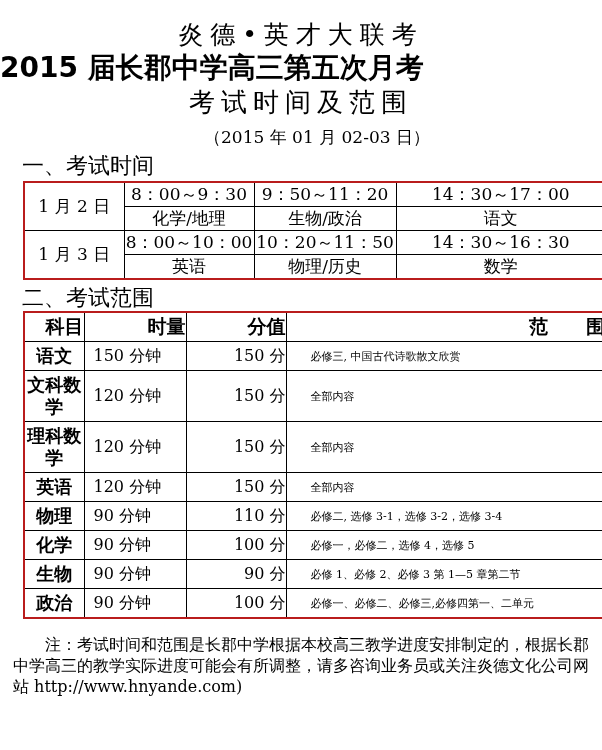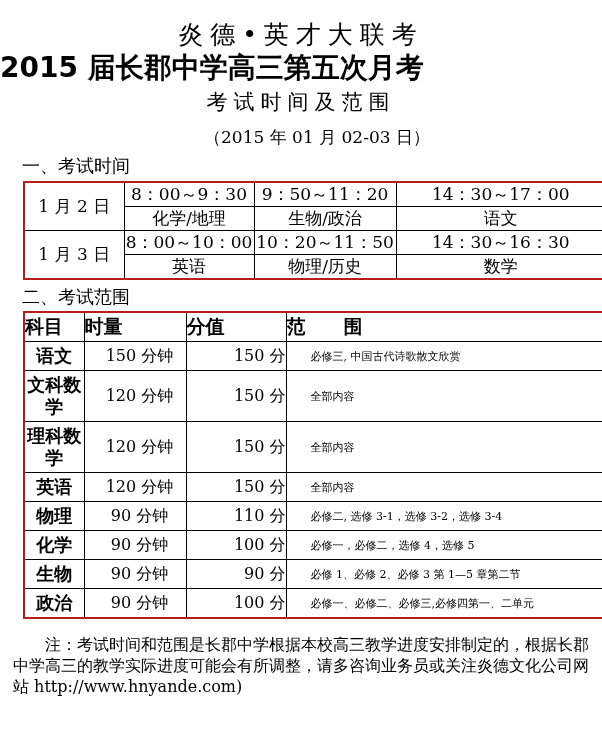--- a/index.html
+++ b/index.html
@@ -15,34 +15,34 @@
   .organizer {
     text-align: center; font-size: 25px; line-height: 30px;
     margin: 8px 0 2px; font-weight: 500; letter-spacing: 7px;
     font-family: "DejaVu Serif", serif;
   }
   .exam-title {
     font-size: 28px; line-height: 32px; margin: 0;
     font-weight: bold; font-family: "DejaVu Sans", sans-serif;
   }
   .subtitle {
-    text-align: center; font-size: 21px; line-height: 26px; margin: 5px 0 0;
+    text-align: center; font-size: 26px; line-height: 26px; margin: 5px 0 0;
     font-weight: 500; letter-spacing: 6px;
     font-family: "DejaVu Serif", serif;
   }
   .date-range {
     text-align: center; font-size: 17px; line-height: 22px; margin: 11px 0 0; padding-left: 32px;
   }
 
   .section-label {
     font-family: "DejaVu Sans", sans-serif;
-    font-size: 18px; line-height: 20px;
+    font-size: 22px; line-height: 20px;
     margin: 8px 0 5px 22px;
   }
-  .section-label.second { margin-bottom: 3px; font-family: Liberation Mono, monospace; }
+  .section-label.second { margin-bottom: 3px; }
 
   table {
     border-collapse: collapse;
     table-layout: fixed;
     margin-left: 23px;
     border: 2px solid #b91c1c;
   }
   td, th { border: 1px solid #000; padding: 0; overflow: hidden; }
 
   
@@ -51,31 +51,31 @@
     text-align: center; vertical-align: middle;
     height: 22px; font-size: 17px;
     font-family: "DejaVu Serif", serif;
   }
 
   
   .scope-table { width: 582px; }
   .scope-table th {
     height: 28px; font-size: 19px; font-weight: bold;
     font-family: "DejaVu Sans", sans-serif;
-    text-align: left; vertical-align: middle;
+    text-align: right; vertical-align: middle;
   }
   .scope-table td { vertical-align: middle; }
   .scope-table tr.single td { height: 28px; }
   .scope-table tr.double td { height: 50px; }
   .subject-cell {
     text-align: center; font-weight: bold; font-size: 18px; line-height: 22px;
     font-family: "DejaVu Sans", sans-serif;
   }
   .duration-cell {
-    text-align: center; padding-left: 9px; font-size: 16px;
+    text-align: left; padding-left: 9px; font-size: 16px;
     font-family: "DejaVu Serif", serif;
   }
   .score-cell {
     text-align: right; font-size: 16px;
     font-family: "DejaVu Serif", serif;
   }
   .range-cell {
     text-align: left; padding-left: 24px; font-size: 11px;
     font-family: "DejaVu Serif", serif;
   }

